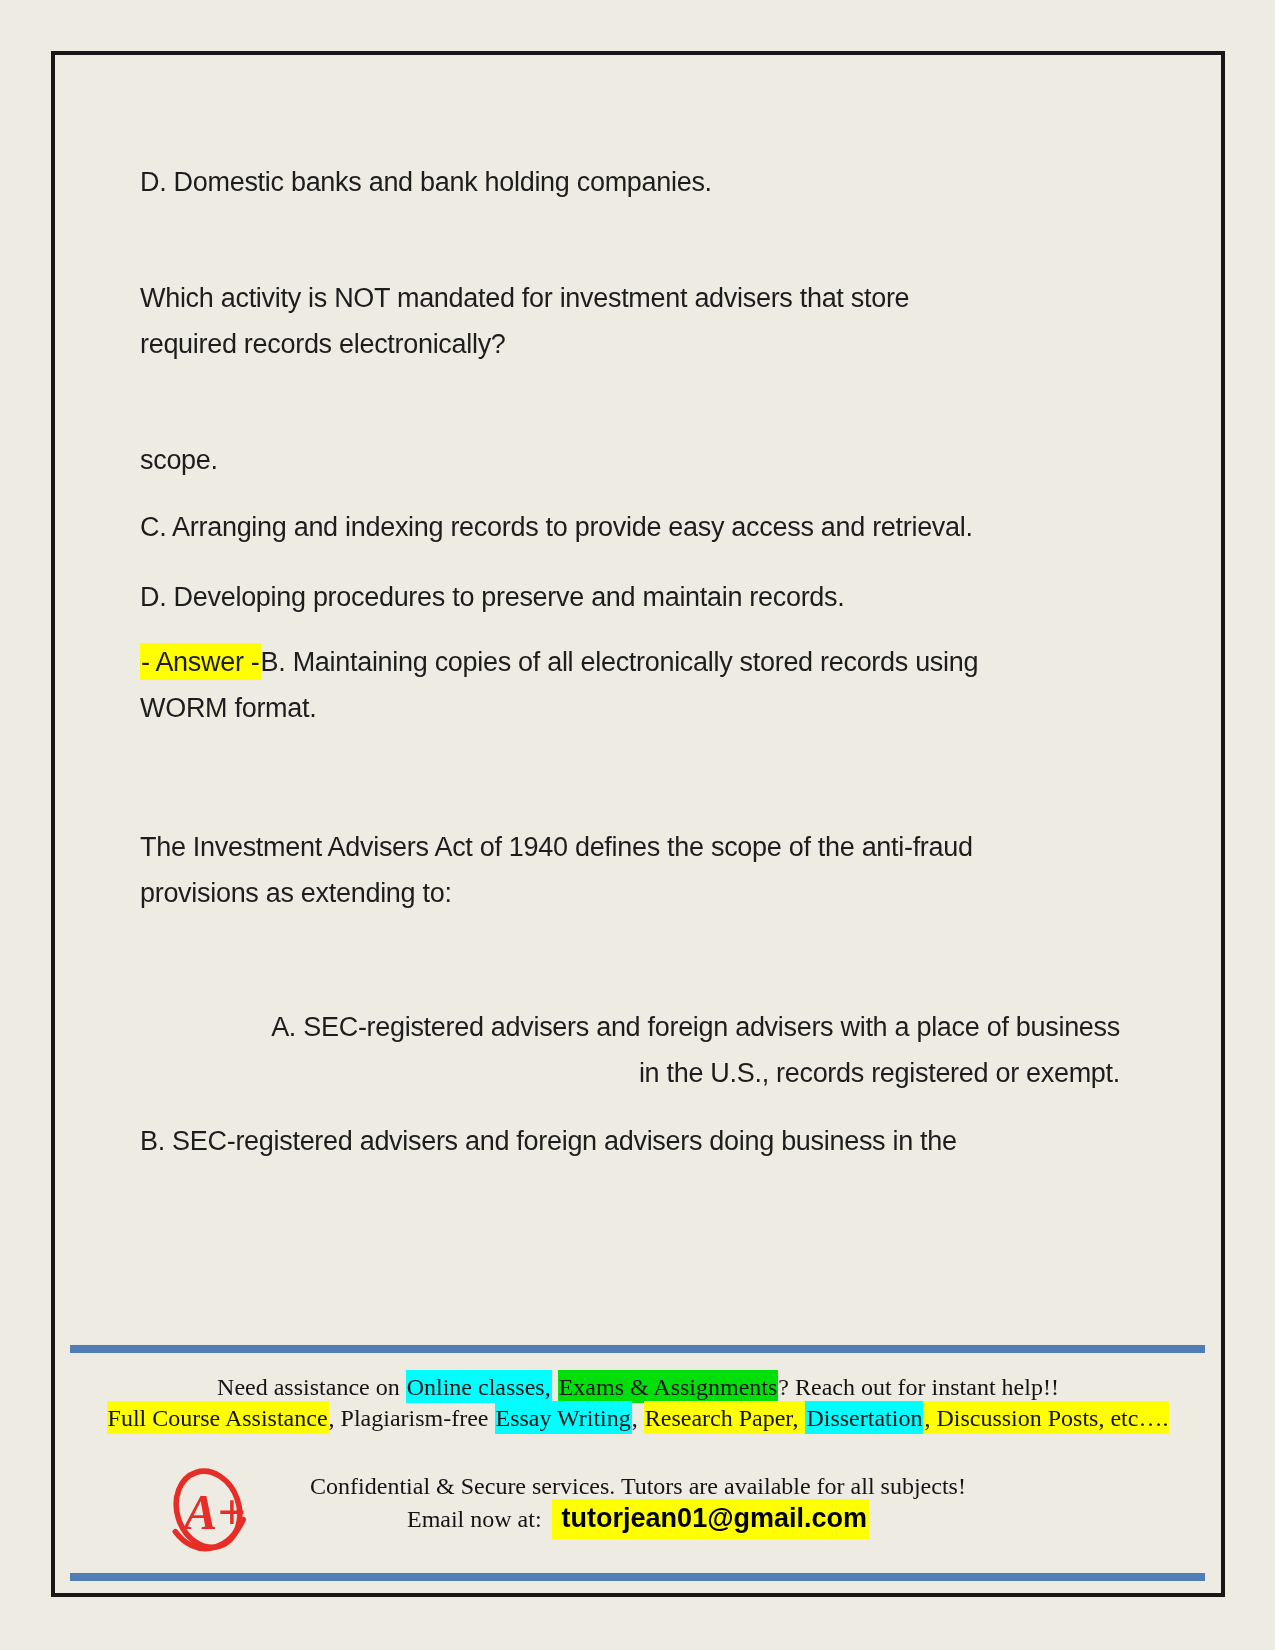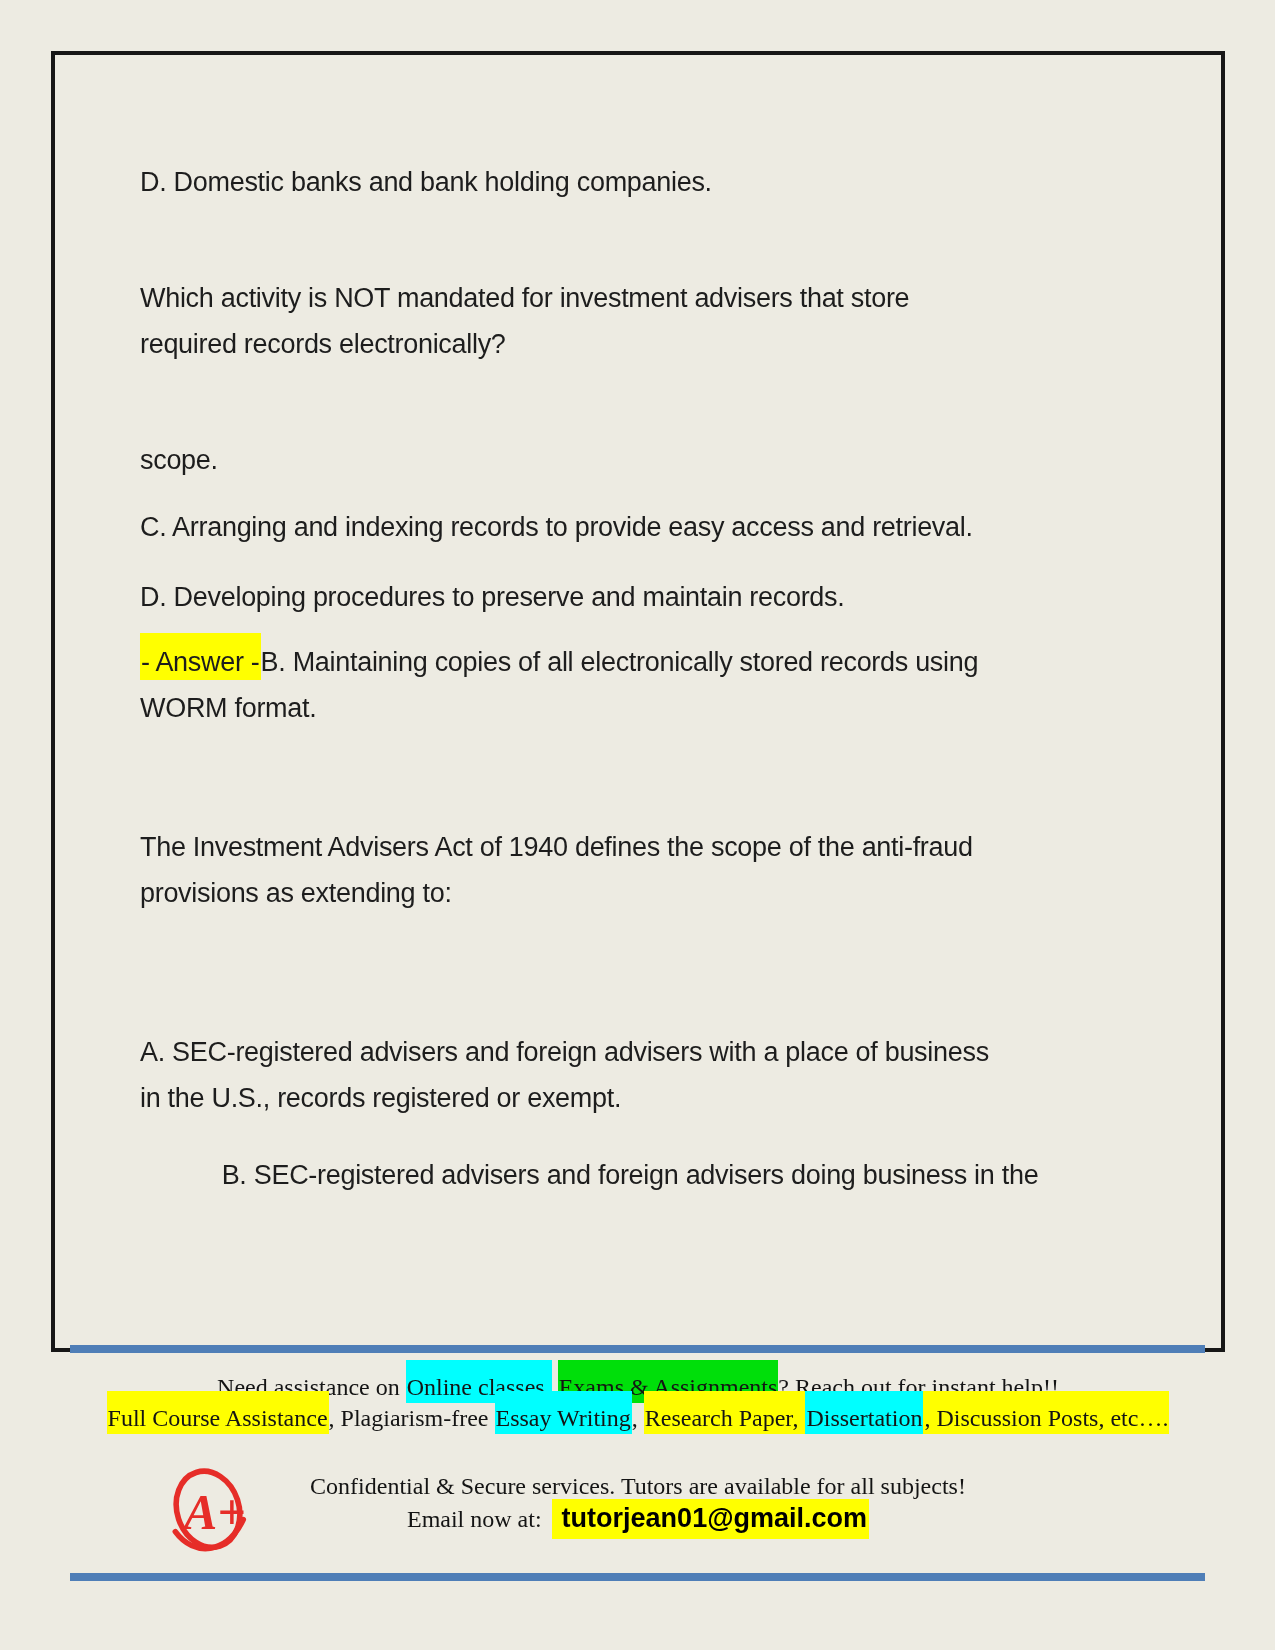--- a/index.html
+++ b/index.html
@@ -5,45 +5,45 @@
   html,body{margin:0;padding:0;}
   body{
     width:1275px;height:1650px;position:relative;
     background:#EDEBE2;
     font-family:"Liberation Sans","DejaVu Sans",sans-serif;
     color:#1d1d1d;
     overflow:hidden;
   }
   .frame{
     position:absolute;left:51px;top:51px;
-    width:1174px;height:1301px;
+    width:1174px;height:1546px;
     border:4px solid #171717;
     box-sizing:border-box;
     padding-left:85px;
   }
   
   p{margin:0;}
   .bl{
     font-size:27px;line-height:46px;letter-spacing:-0.3px;
     color:#1d1d1d;max-width:980px;
   }
   .first{margin-top:104px;}
   .mt70{margin-top:70px;}
   .mt110{margin-top:110px;}
   .mt24{margin-top:24px;}
   .mt21{margin-top:21px;}
   .mt19{margin-top:19px;}
   .mt93{margin-top:93px;}
-  .mt88{margin-top:113px;}
-  .mt25{margin-top:31px;text-align:center;}
+  .mt88{margin-top:88px;text-align:right;}
+  .mt25{margin-top:22px;}
   
   .hl-y{background:var(--highlight-yellow,#FFFF00);}
   .hl-c{background:var(--highlight-cyan,#00FFFF);}
   .hl-g{background:var(--highlight-green,#00DF0A);}
-  .hl-y,.hl-c,.hl-g{padding:14px 1px 3px 1px;}
+  .hl-y,.hl-c,.hl-g{padding:4px 1px 3px 1px;}
   
   .rule{
     position:absolute;left:15px;width:1135px;height:8px;
     background:var(--rule-blue,#4F7EB7);
   }
   .rule-top{top:1290px;}
   .rule-bottom{top:1518px;}
   .fline{
     position:absolute;left:0;width:1166px;text-align:center;
     font-family:"Liberation Serif","DejaVu Serif",serif;

